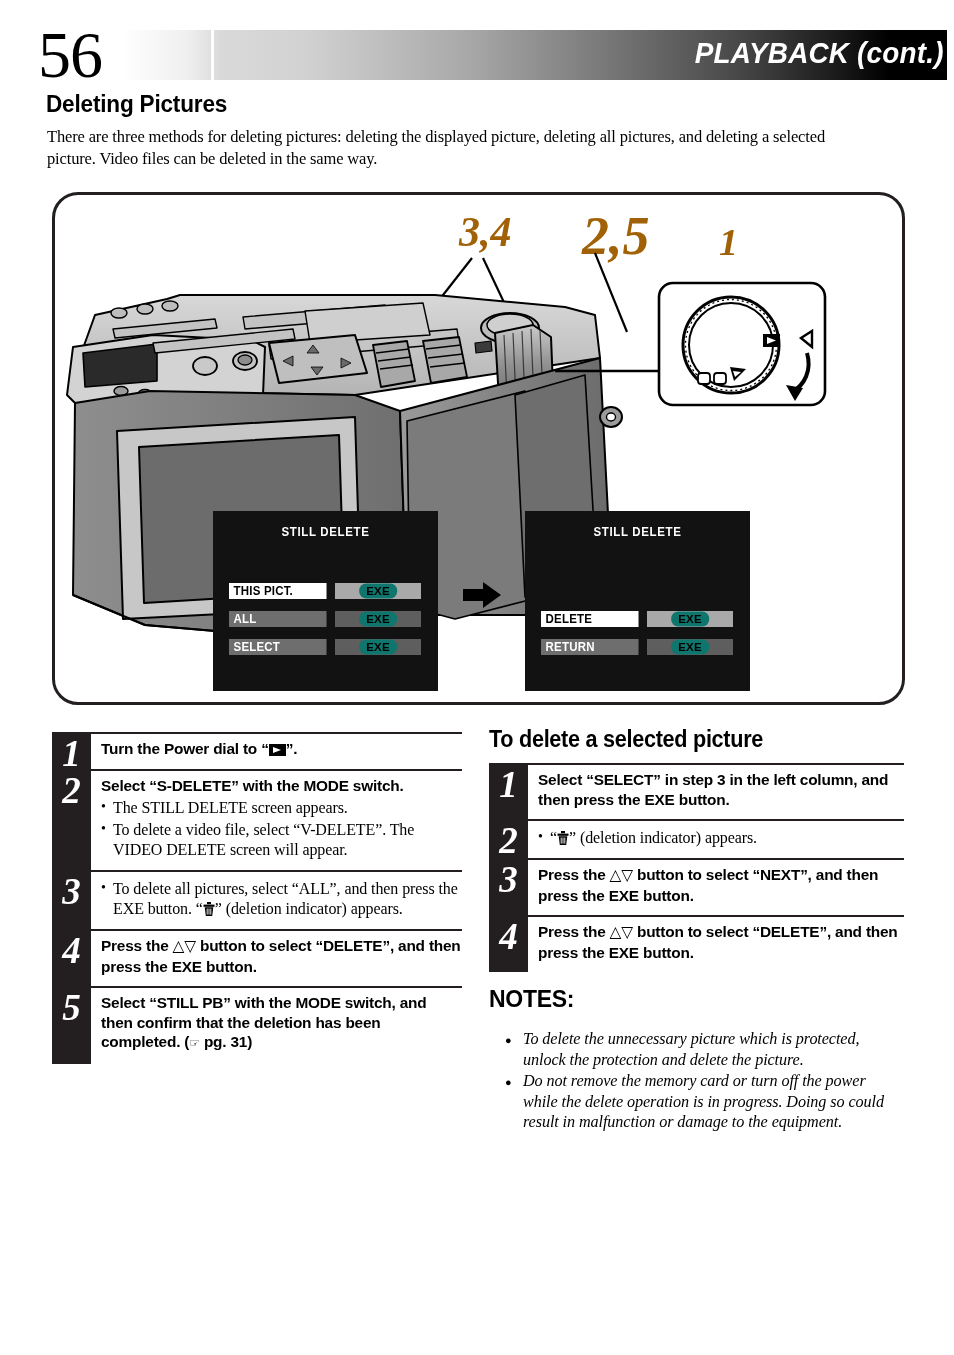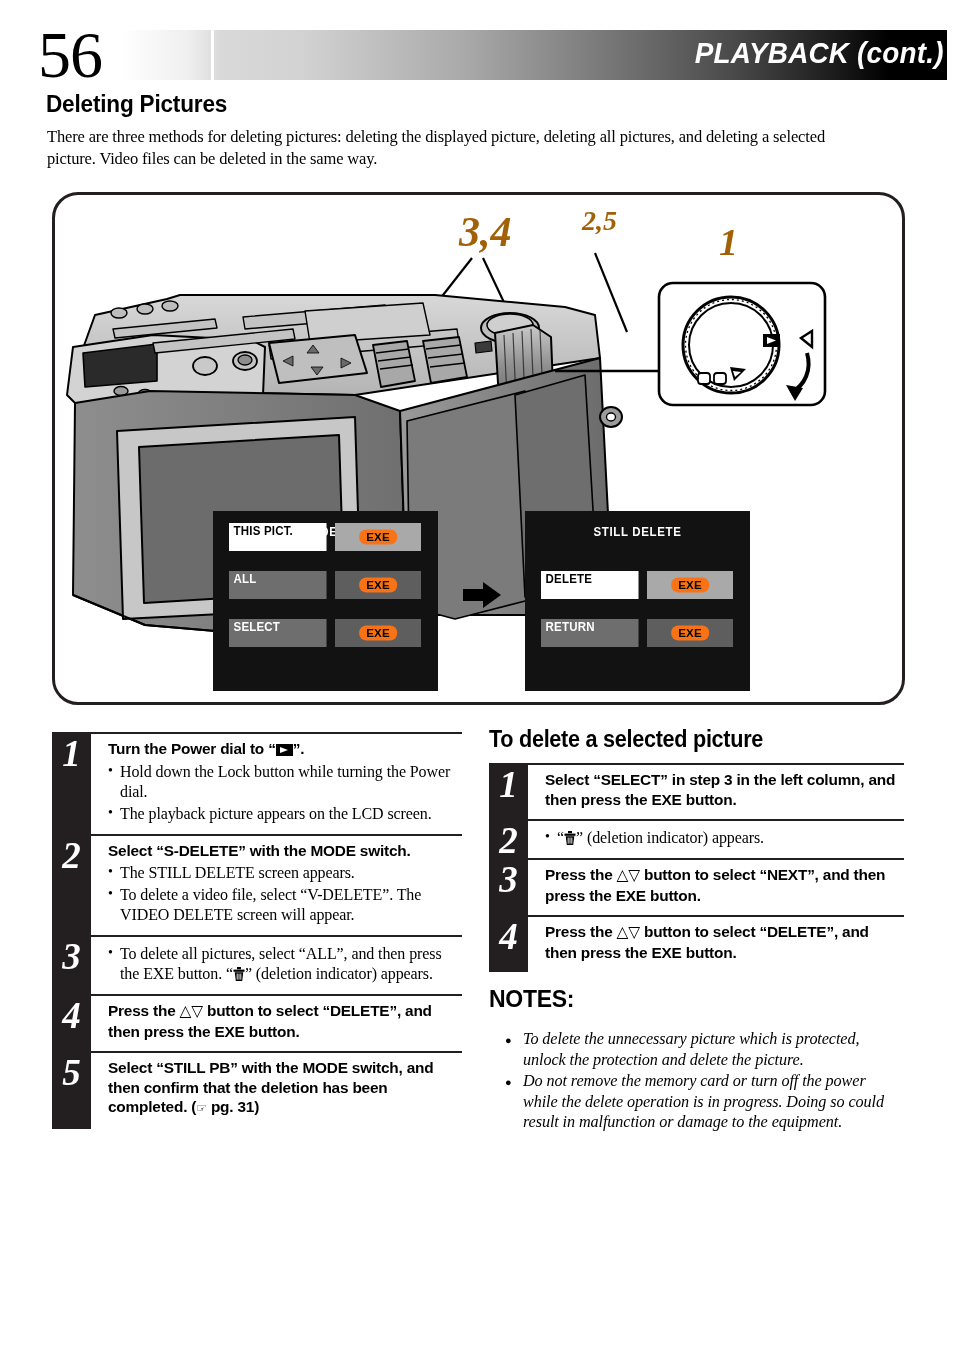--- a/index.html
+++ b/index.html
@@ -48,47 +48,47 @@
 
   
   .panel {
     position:absolute; left:52px; top:192px; width:853px; height:513px;
     border:3.5px solid #231f20; border-radius:26px; background:#fff;
   }
 
   .cal { position:absolute; font-family:"Liberation Serif", serif;
          font-style:italic; font-weight:bold; color:#a16207; }
   .cal-34 { left:404px; top:13px; font-size:42px; }
-  .cal-25 { left:527px; top:10px; font-size:28px; }
+  .cal-25 { left:527px; top:10px; font-size:54px; }
   .cal-1  { left:664px; top:25px; font-size:38px; }
 
   .svg-stage { position:absolute; left:0; top:0; width:853px; height:513px; }
 
   
   .lcd { position:absolute; background:#121212; }
   .lcd1 { left:158px; top:316px; width:225px; height:180px; }
   .lcd2 { left:470px; top:316px; width:225px; height:180px; }
   .lcd-title {
     position:absolute; top:14px; left:0; width:100%;
     text-align:center; color:#fff; font-weight:bold; font-size:12.5px;
     letter-spacing:.7px; transform:scaleX(.92);
   }
   .menu { position:absolute; left:16px; width:192px; }
   .menu1 { bottom:24px; }
   .menu2 { bottom:24px; }
-  .mrow { display:flex; height:28px; margin-bottom:20px; }
+  .mrow { display:flex; height:16px; margin-bottom:12px; }
   .mrow .lbl {
     width:106px; font-weight:bold; font-size:12.5px; line-height:16px;
     padding-left:5px; letter-spacing:.2px; transform:scaleX(.92);
     transform-origin:left center;
   }
   .mrow .val { flex:1; position:relative; }
   .mrow .pill {
     position:absolute; left:50%; top:50%; transform:translate(-50%,-50%);
-    background:#f97316; color:#000; font-weight:bold; font-size:11.5px;
+    background:#0f766e; color:#000; font-weight:bold; font-size:11.5px;
     line-height:13px; padding:1px 7px 1px 7px; border-radius:7px;
     letter-spacing:.2px;
   }
   .mrow.sel .lbl { background:#ffffff; color:#000; }
   .mrow.sel .val { background:#a9a9a9; }
   .mrow.un .lbl { background:#6e6e6e; color:#fff; }
   .mrow.un .val { background:#5e5e5e; }
 
   .arrow-between { position:absolute; left:408px; top:385px; width:40px; height:30px; }
 
@@ -104,21 +104,21 @@
   .step { position:relative; display:flex; }
   .numcol {
     position:relative; width:39px; flex:0 0 39px; background:#231f20;
   }
   .numcol span {
     position:absolute; left:50%; top:2px; transform:translateX(-50%);
     color:#fff; font-family:"Liberation Serif", serif;
     font-style:italic; font-weight:bold; font-size:37px; line-height:40px;
   }
   .body {
-    flex:1; padding:4px 0 10px 17px; border-top:2.5px solid #231f20;
+    flex:1; padding:4px 0 10px 10px; border-top:2.5px solid #231f20;
   }
   .step.first .body { border-top:2.5px solid #231f20; }
   .hl {
     font-weight:bold; font-size:15.4px; line-height:19.5px;
     letter-spacing:-.2px; margin:1px 0 0 0;
   }
   ul.bul { list-style:none; margin:3px 0 0 0; padding:0; }
   ul.bul li {
     font-family:"Liberation Serif", serif;
     font-size:16px; line-height:20px; letter-spacing:-.1px;
@@ -341,24 +341,20 @@
 
   <div class="step first">
     <div class="numcol">
       <span>1</span>
     </div>
     <div class="body">
       <p class="hl"><span>Turn the Power dial to “</span><svg class="inline-svg" width="17" height="12" viewBox="0 0 17 12">
             <rect x="0" y="0" width="17" height="12" fill="#000"></rect>
             <polygon points="4,3 12,6 4,9" fill="#fff"></polygon>
           </svg><span>”.</span></p>
-      <ul class="bul">
-        <li>Hold down the Lock button while turning the Power dial.</li>
-        <li>The playback picture appears on the LCD screen.</li>
-      </ul>
     </div>
   </div>
 
   <div class="step">
     <div class="numcol">
       <span>2</span>
     </div>
     <div class="body">
       <p class="hl">Select “S-DELETE” with the MODE switch.</p>
       <ul class="bul">

